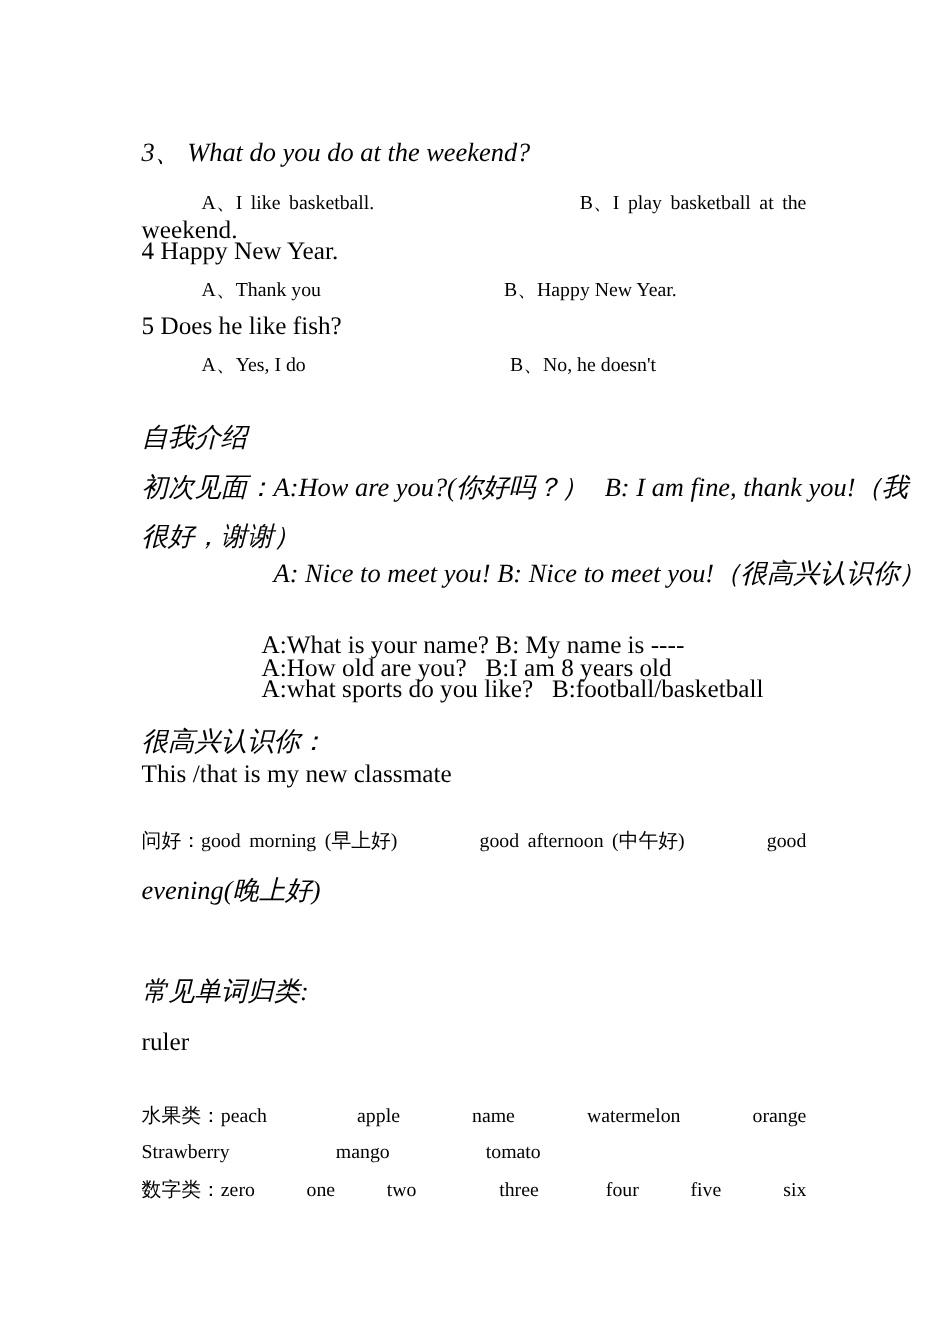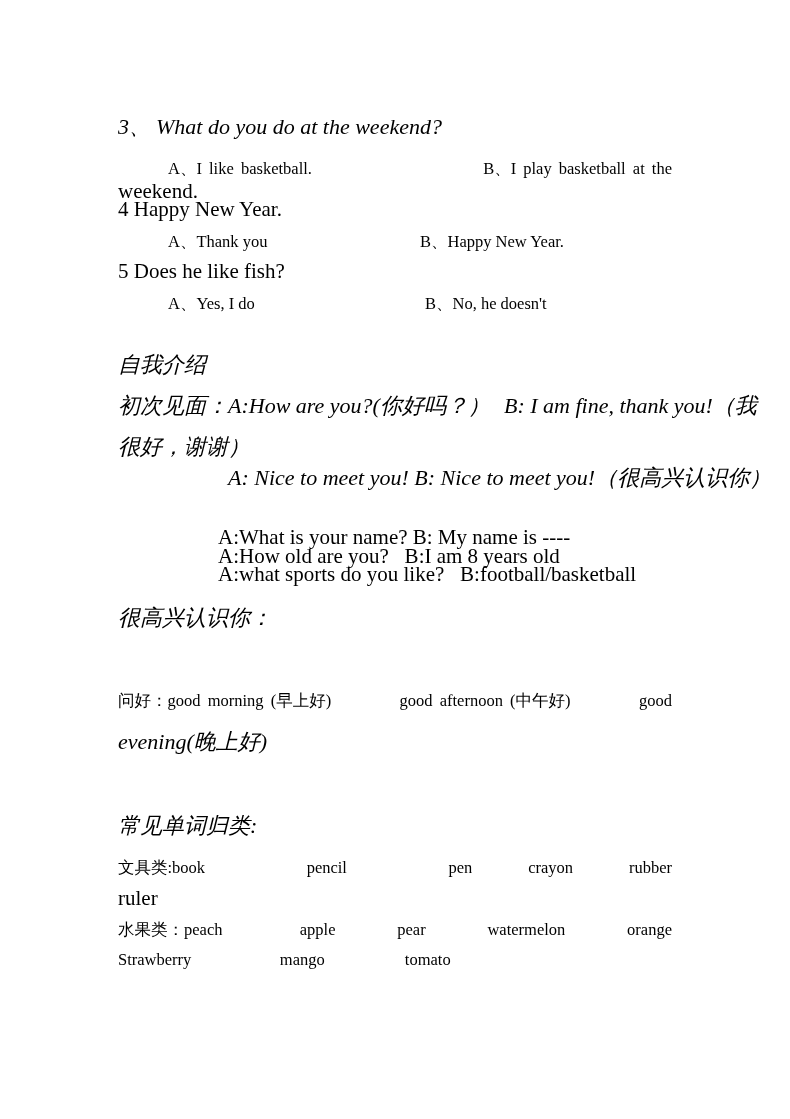--- a/index.html
+++ b/index.html
@@ -131,71 +131,78 @@
     <div class="p-tight">A:What is your name? B: My name is ----</div>
     <div class="p-tight">A:How old are you?   B:I am 8 years old</div>
     <div class="p-tight">A:what sports do you like?   B:football/basketball</div>
   </div>
 
   <div class="blockpos" style="top:597px;">
     <div class="ln">很高兴认识你：</div>
   </div>
 
   <div class="blockpos" style="top:636px;">
+    <div class="p-tight">This /that is my new classmate</div>
   </div>
 
   <div class="blockpos" style="top:680px;width:554px;">
     <div class="wordrow" style="line-height:41px;">
       <span class="w">问好：</span>
       <span class="w spread">good morning (早上好)</span>
       <span class="gap"></span>
       <span class="w spread">good afternoon (中午好)</span>
       <span class="gap"></span>
       <span class="w">good</span>
     </div>
     <div class="ln">evening(晚上好)</div>
   </div>
 
   <div class="blockpos" style="top:805px;">
     <div class="ln">常见单词归类:</div>
   </div>
 
   <div class="blockpos" style="top:853px;width:554px;">
-    <div class="wordrow">
-      <span class="w">文具类: </span>
-      <span class="w">book</span>
-      <span class="gap"></span>
-      <span class="w">pencil</span>
-      <span class="gap"></span>
-      <span class="w">pen</span>
-      <span class="gap" style="flex-grow:0.55;"></span>
-      <span class="w">crayon</span>
-      <span class="gap" style="flex-grow:0.55;"></span>
-      <span class="w">rubber</span>
-    </div>
     <div class="p-tight" style="line-height:30px;">ruler</div>
   </div>
 
   <div class="blockpos" style="top:915px;width:554px;">
     <div class="wordrow">
       <span class="w">水果类：</span>
       <span class="w">peach</span>
       <span class="gap"></span>
       <span class="w">apple</span>
       <span class="gap" style="flex-grow:0.8;"></span>
-      <span class="w">pear</span>
+      <span class="w">name</span>
       <span class="gap" style="flex-grow:0.8;"></span>
       <span class="w">watermelon</span>
       <span class="gap" style="flex-grow:0.8;"></span>
       <span class="w">orange</span>
     </div>
     <div class="wordrow">
       <span class="w">Strawberry</span>
       <span class="gap" style="flex-grow:0.52;"></span>
       <span class="w">mango</span>
       <span class="gap" style="flex-grow:0.47;"></span>
       <span class="w">tomato</span>
       <span class="gap" style="flex-grow:1.3;"></span>
     </div>
   </div>
 
+  <div class="blockpos" style="top:977px;width:554px;">
+    <div class="wordrow">
+      <span class="w">数字类：</span>
+      <span class="w">zero</span>
+      <span class="gap"></span>
+      <span class="w">one</span>
+      <span class="gap"></span>
+      <span class="w">two</span>
+      <span class="gap" style="flex-grow:1.6;"></span>
+      <span class="w">three</span>
+      <span class="gap" style="flex-grow:1.3;"></span>
+      <span class="w">four</span>
+      <span class="gap"></span>
+      <span class="w">five</span>
+      <span class="gap" style="flex-grow:1.2;"></span>
+      <span class="w">six</span>
+    </div>
+  </div>
 
 </div>
 
 </body></html>

